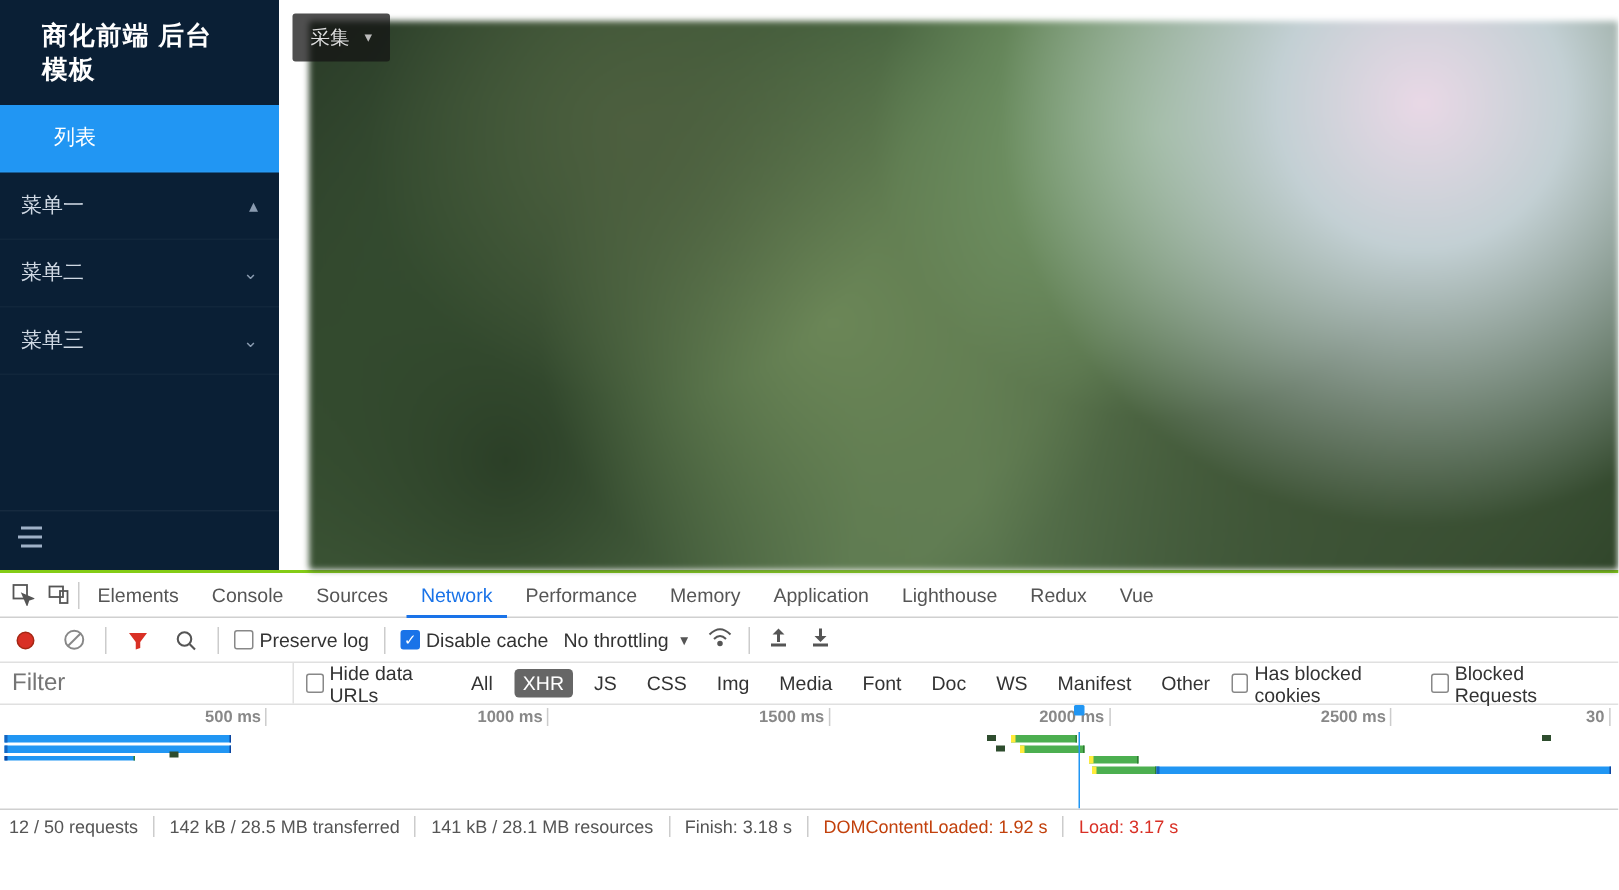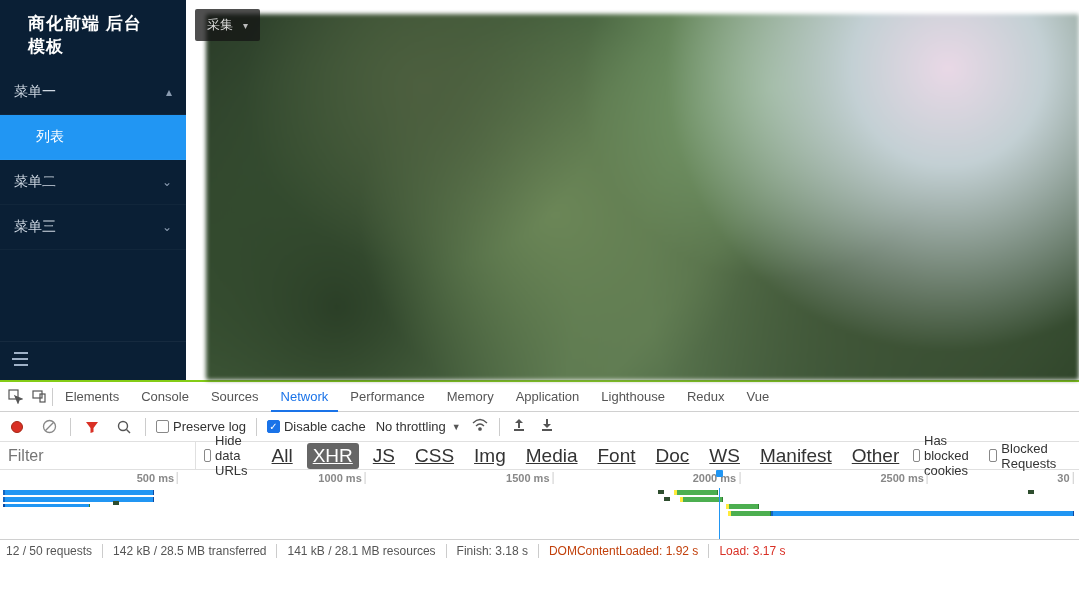--- a/index.html
+++ b/index.html
@@ -55,21 +55,21 @@
 .cb-wrap { display: flex; align-items: center; gap: 4px; cursor: pointer; }
 .cb { width: 13px; height: 13px; border: 1px solid #888; border-radius: 2px; display: inline-flex; align-items: center; justify-content: center; background: #fff; }
 .cb.checked { background: #1a73e8; border-color: #1a73e8; color: #fff; font-size: 10px; }
 .throttle { display: flex; align-items: center; gap: 6px; color: #333; cursor: pointer; justify-content: space-between; }
 .triangle-down { font-size: 9px; color: #555; }
 .wifi-icon, .upload-icon, .download-icon { color: #555; width: 18px; text-align: center; cursor: pointer; }
 
 .filter-row { display: flex; align-items: center; height: 28px; border-bottom: 1px solid #e0e0e0; }
 .filter-input { border: none; outline: none; padding: 0 8px; height: 100%; width: 195px; color: #888; font-size: 16px; background: transparent; }
 .filter-divider-box { border-left: 1px solid #e0e0e0; height: 100%; display: flex; align-items: center; padding: 0 8px; gap: 8px; }
-.type-pill { padding: 2px 6px; border-radius: 3px; cursor: pointer; color: #333; font-size: 19px; text-decoration: underline; }
+.type-pill { padding: 2px 6px; border-radius: 3px; cursor: pointer; color: #333; font-size: 13px; }
 .type-pill.active { background: #666; color: #fff; }
 .right-cbs { margin-left: auto; display: flex; gap: 14px; padding-right: 10px; }
 
 .timeline { position: relative; height: 70px; border-bottom: 1px solid #d0d0d0; overflow: hidden; }
 .tl-ticks { display: flex; position: absolute; top: 0; left: 0; right: 0; height: 18px; font-size: 11px; color: #888; }
 .tl-tick { position: absolute; top: 2px; transform: translateX(-100%); padding-right: 3px; border-right: 1px solid #ccc; height: 12px; line-height: 12px; font-weight: bold; }
 .tl-body { position: absolute; top: 18px; left: 0; right: 0; bottom: 0; }
 .bar { position: absolute; height: 5px; background: #4caf50; border-left: 3px solid #ffeb3b; border-right: 1px solid #2e7d32; }
 .bar.blue { background: #2196f3; border-left: 2px solid #1565c0; border-right: 1px solid #0d47a1; }
 .bar.small { height: 4px; width: 6px; background: #2e4d2e; border: none; }
@@ -82,26 +82,26 @@
 .status-red { color: #d93025; }
 </style>
 </head>
 <body>
 
 <div class="app">
   <div class="top">
     <div class="sidebar">
       <div class="app-title">商化前端 后台 模板</div>
       <div class="menu-section">
+        <div class="menu-item active">
+          <span>列表</span>
+        </div>
         <div class="menu-item">
           <span>菜单一</span>
           <span class="chev">▴</span>
-        </div>
-        <div class="menu-item active">
-          <span>列表</span>
         </div>
         <div class="menu-item">
           <span>菜单二</span>
           <span class="chev">⌄</span>
         </div>
         <div class="menu-item">
           <span>菜单三</span>
           <span class="chev">⌄</span>
         </div>
       </div>

